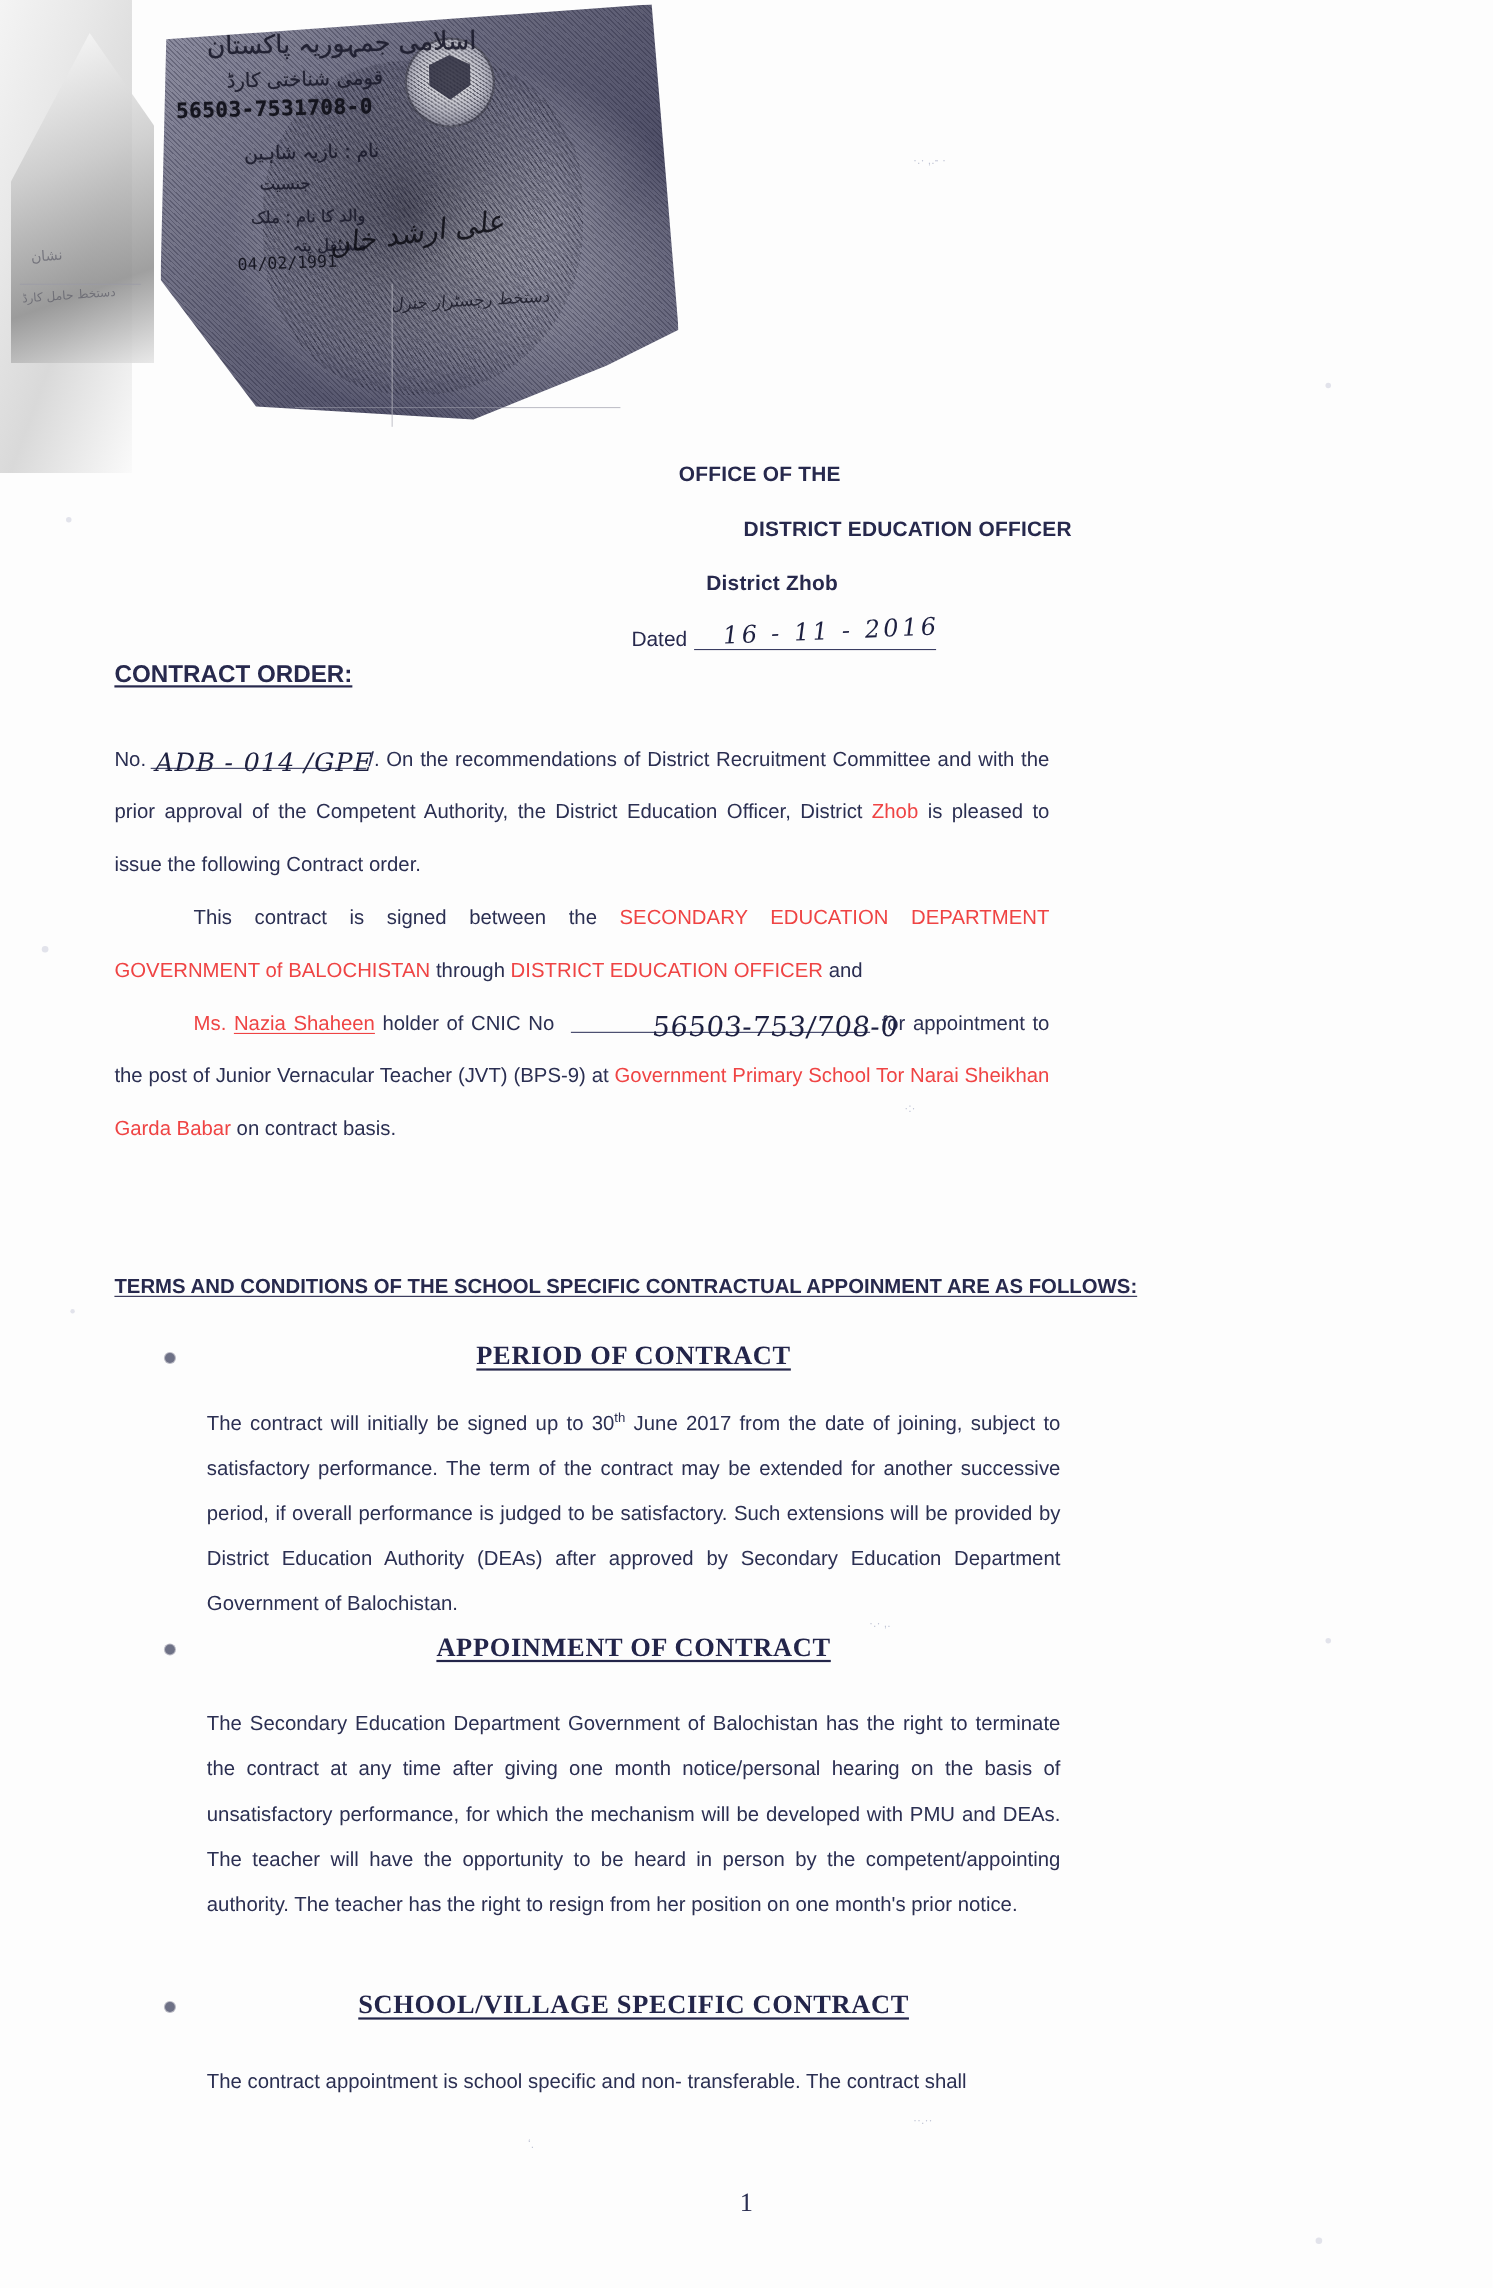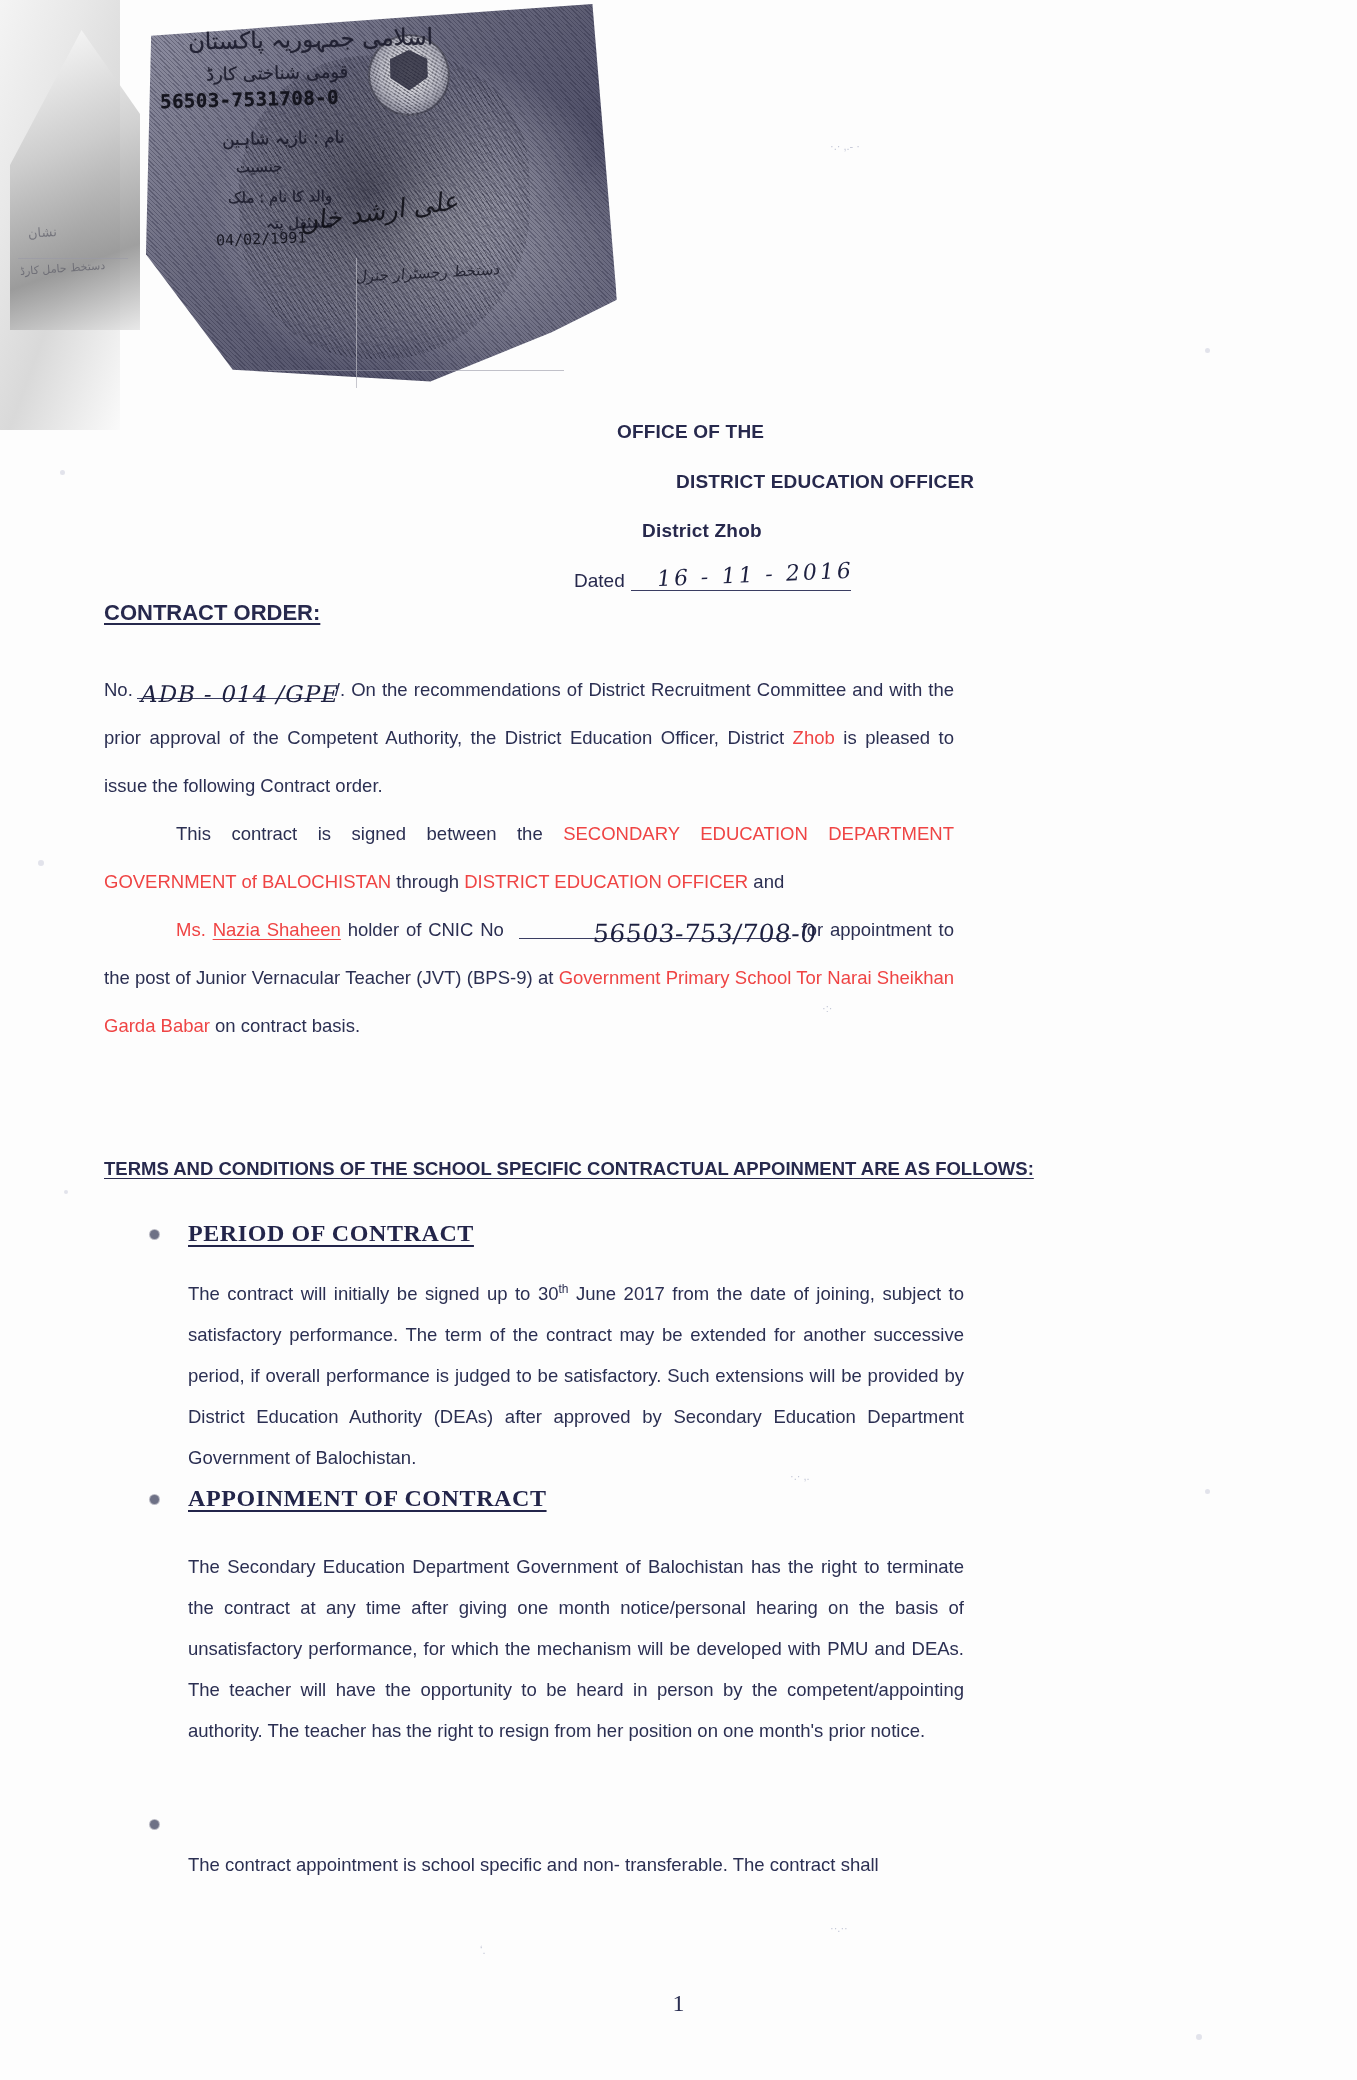--- a/index.html
+++ b/index.html
@@ -287,20 +287,21 @@
     width: 860px;
   }
   .clause-head {
     position: relative;
     padding-left: 84px;
     font-family: "Liberation Serif", serif;
     font-weight: bold;
     font-size: 24px;
     letter-spacing: .6px;
     color: #23254a;
+    text-align: center;
   }
   .clause-head span.txt {
     text-decoration: underline;
     text-underline-offset: 4px;
   }
   .bullet-dot {
     position: absolute;
     left: 46px;
     top: 10px;
     width: 9px;
@@ -416,20 +417,21 @@
     <div class="clause-head">
       <span class="bullet-dot"></span>
       <span class="txt">APPOINMENT OF CONTRACT</span>
     </div>
     <div class="clause-body" style="margin-top:34px;">The Secondary Education Department Government of Balochistan has the right to terminate the contract at any time after giving one month notice/personal hearing on the basis of unsatisfactory performance, for which the mechanism will be developed with PMU and DEAs.  The teacher will have the opportunity to be heard in person by the competent/appointing authority. The teacher has the right to resign from her position on one month's prior notice.</div>
   </div>
 
   <div class="clause" id="clause-school">
     <div class="clause-head">
       <span class="bullet-dot"></span>
+      <span class="txt">SCHOOL/VILLAGE SPECIFIC CONTRACT</span>
     </div>
     <div class="clause-body" style="margin-top:34px;">The contract appointment is school specific and non- transferable. The contract shall</div>
   </div>
 
   <div id="page-number">1</div>
 
   <div class="speckle" style="left:60px;  top:470px;  width:5px;  height:5px;"></div>
   <div class="speckle" style="left:38px;  top:860px;  width:6px;  height:6px;"></div>
   <div class="speckle" style="left:64px;  top:1190px; width:4px;  height:4px;"></div>
   <div class="speckle" style="left:1205px;top:348px;  width:5px;  height:5px;"></div>

